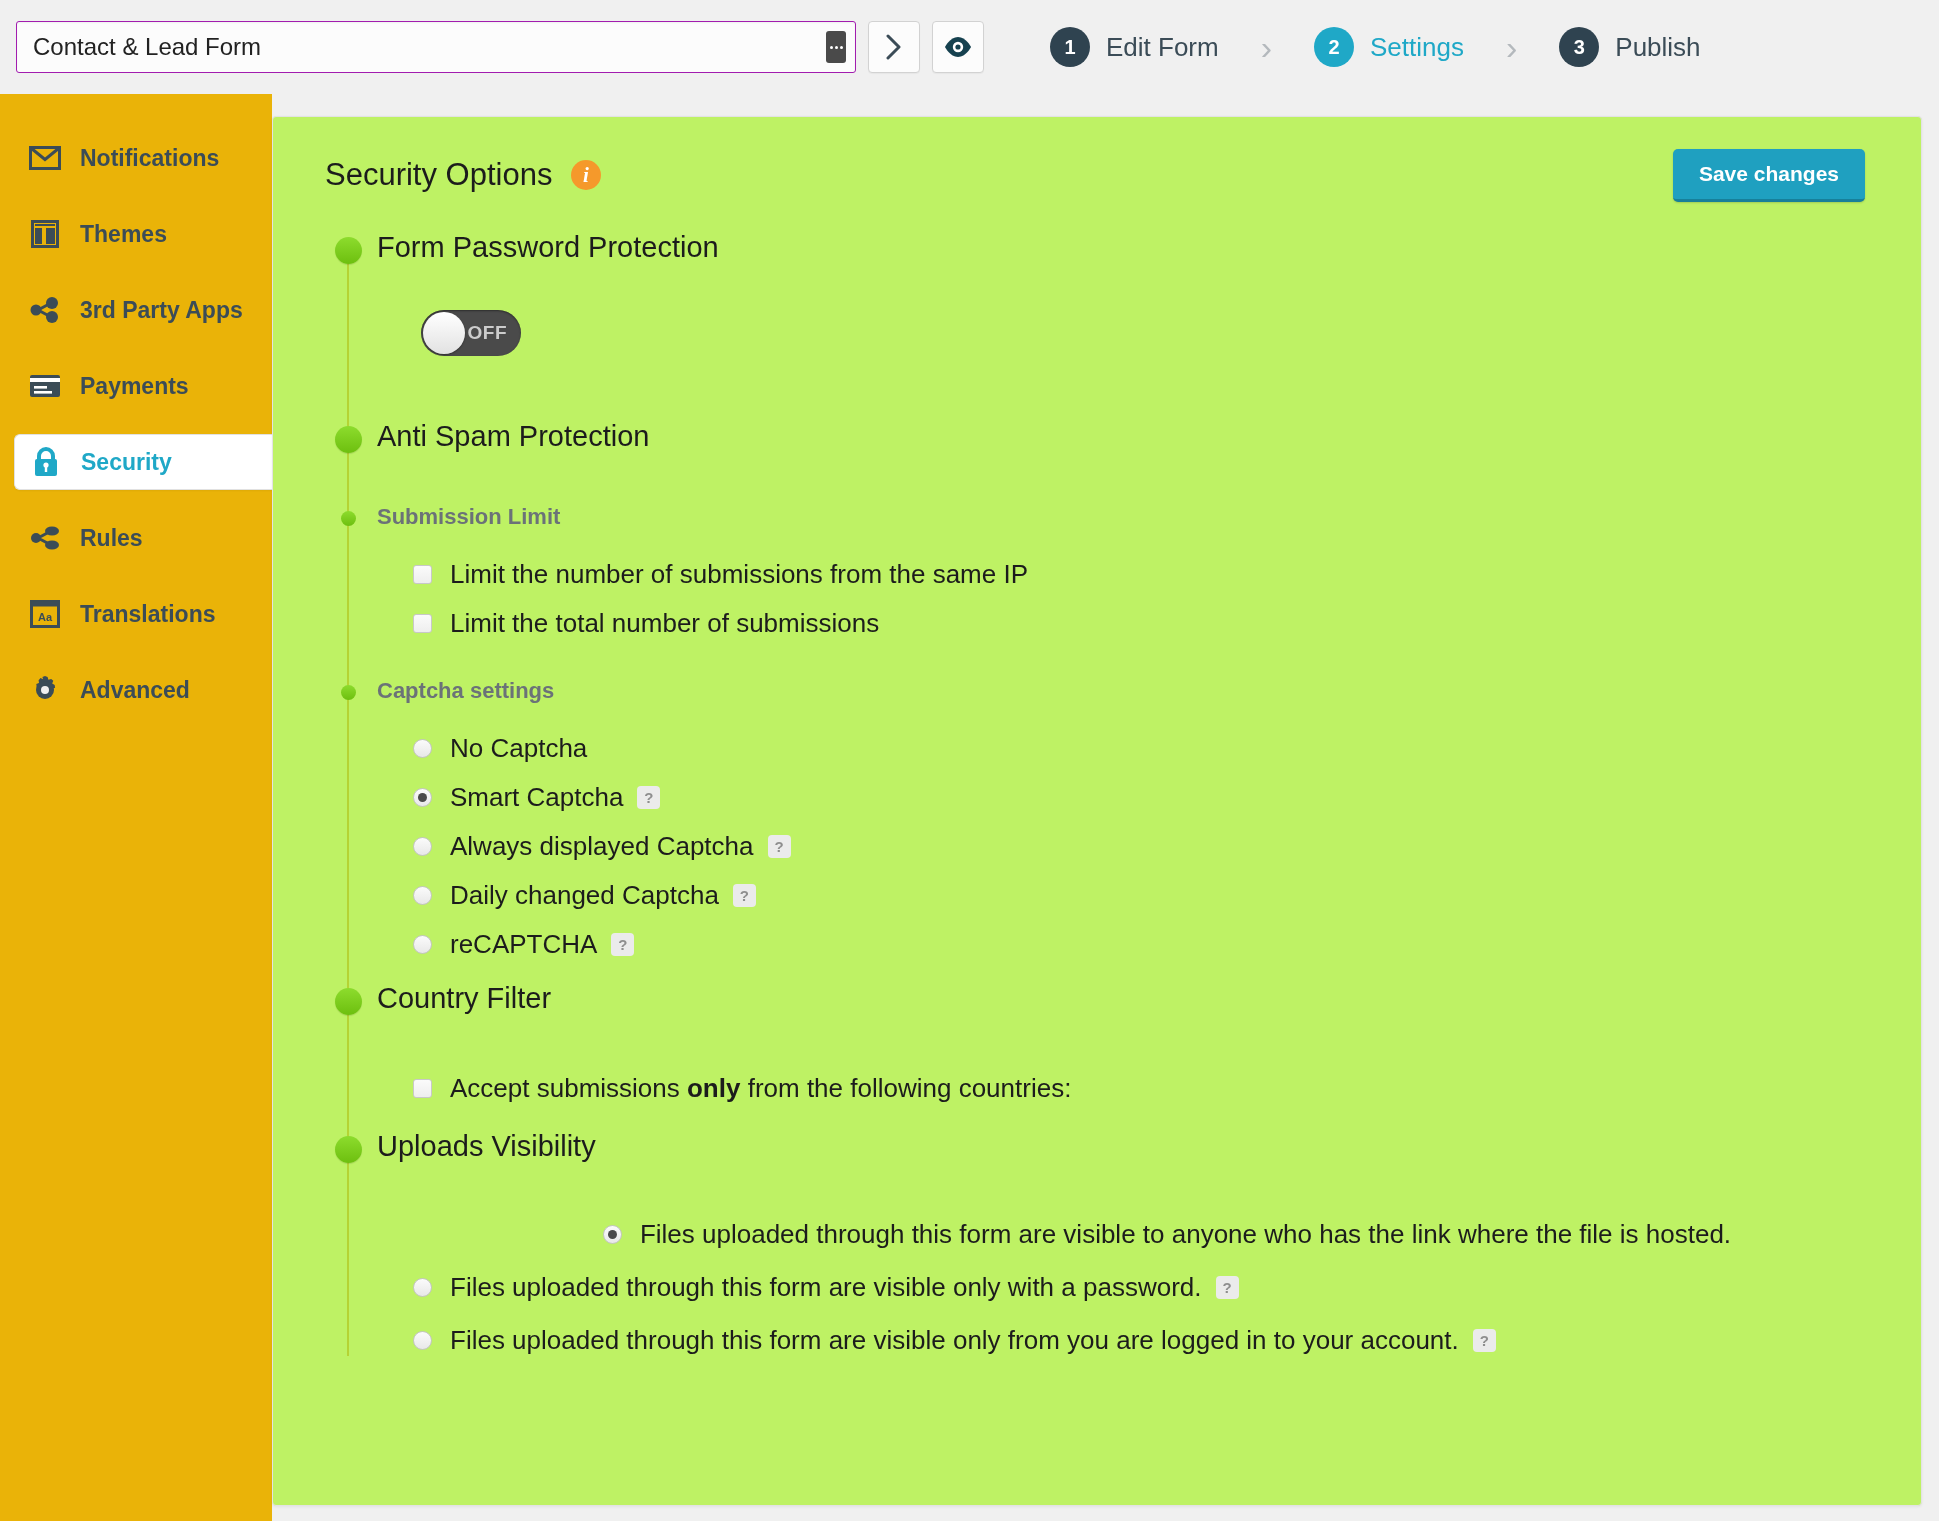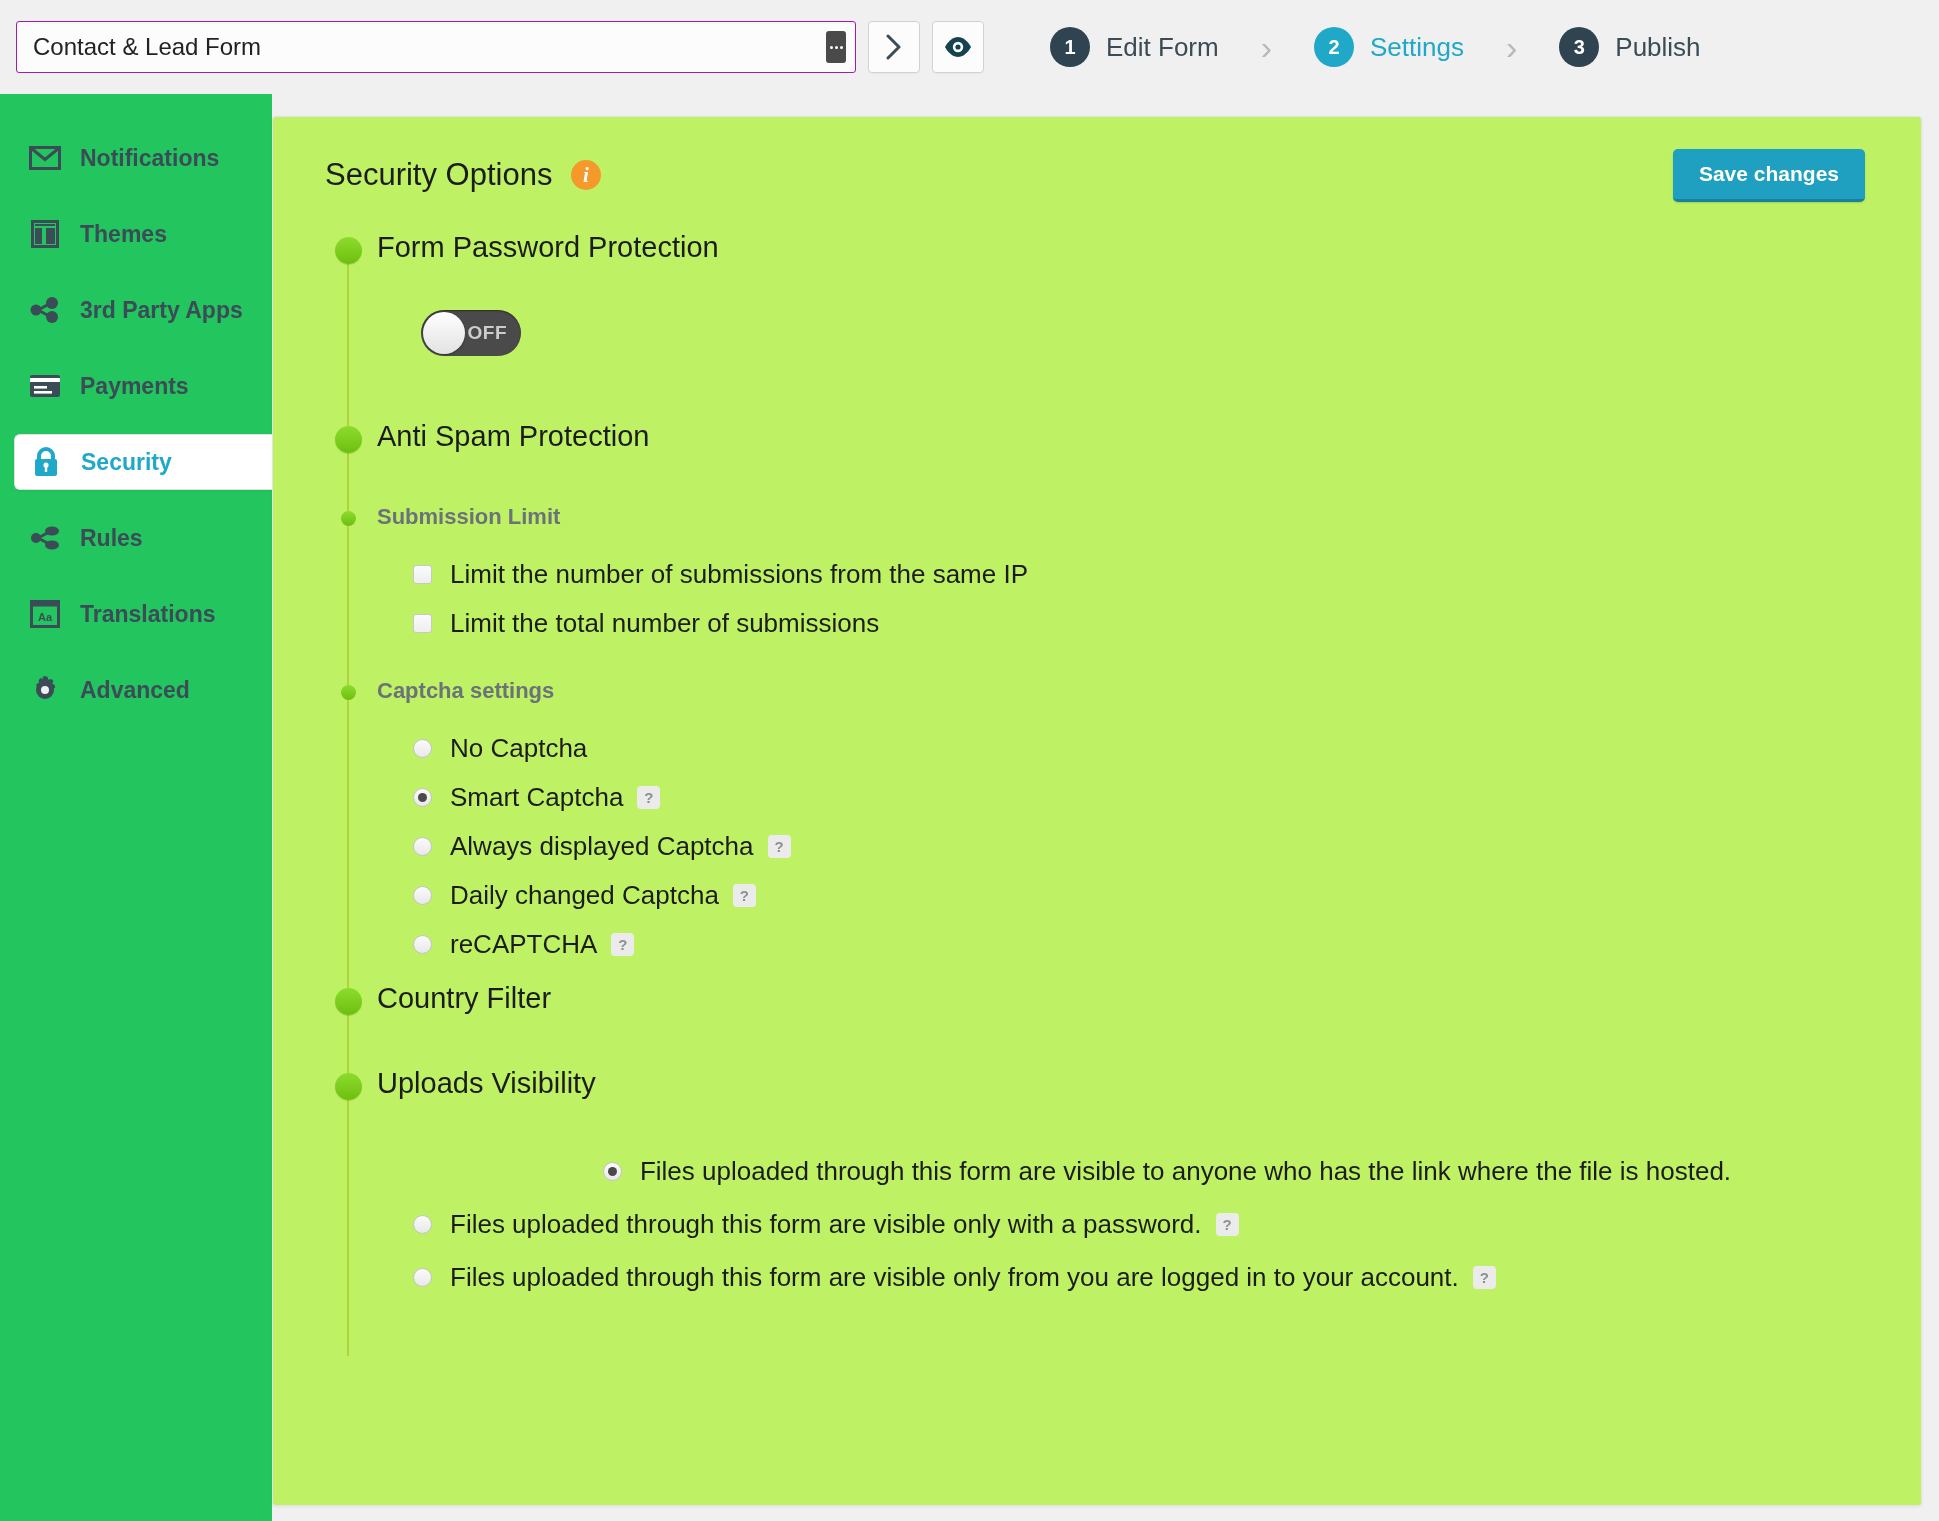--- a/index.html
+++ b/index.html
@@ -75,21 +75,21 @@
   .step-sep {
     margin: 0 42px;
     font-size: 34px; color: #b4b9bd; font-weight: 300;
     line-height: 1;
   }
 
   
   .sidebar {
     position: absolute; top: 94px; left: 0;
     width: 272px; height: 1427px;
-    background: #22c55e;
+    background: #eab308;
     padding-top: 36px;
   }
   .nav-item {
     display: flex; align-items: center;
     height: 56px; padding-left: 28px;
     margin-bottom: 20px;
     cursor: pointer;
     position: relative;
   }
   .nav-item .ico {
@@ -461,20 +461,24 @@
           <span class="opt-label">reCAPTCHA</span>
           <span class="help">?</span>
         </div>
       </div>
     </div>
 
     <div class="tl-row" style="margin-top:28px;">
       <span class="dot-lg"></span>
       <div class="sec-title">Country Filter</div>
       <div style="margin-top:56px; margin-left:36px;">
+        <div class="opt-row">
+          <span class="cbox"></span>
+          <span class="opt-label"><span>Accept submissions </span><b>only</b><span> from the following countries:</span></span>
+        </div>
       </div>
     </div>
 
     <div class="tl-row" style="margin-top:32px;">
       <span class="dot-lg"></span>
       <div class="sec-title">Uploads Visibility</div>
       <div style="margin-top:54px; margin-left:36px;">
         <div class="opt-row" style="margin-bottom:22px;justify-content:center;">
           <span class="radio checked"></span>
           <span class="opt-label">Files uploaded through this form are visible to anyone who has the link where the file is hosted.</span>

